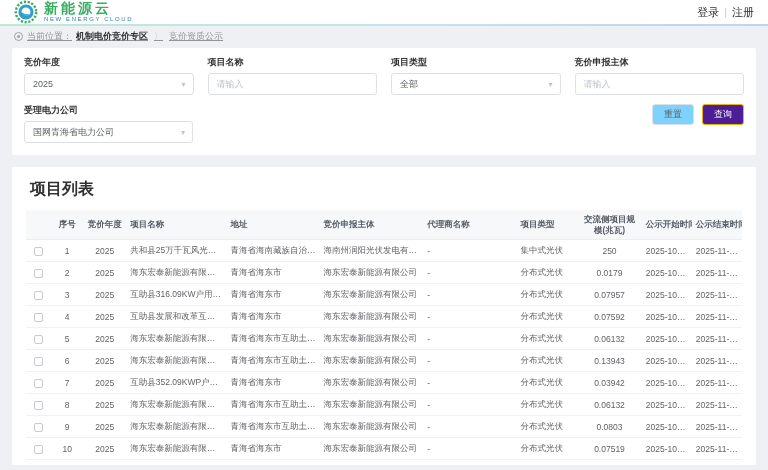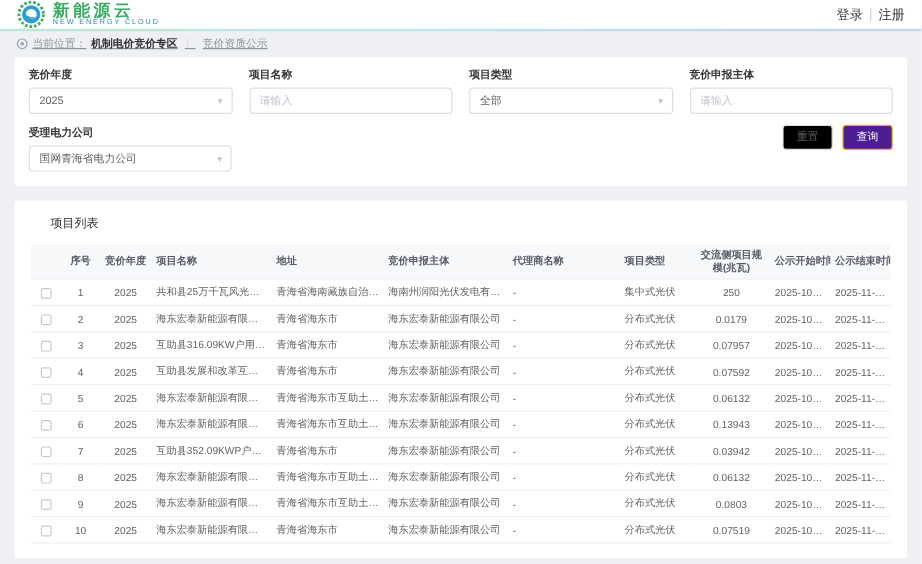--- a/index.html
+++ b/index.html
@@ -30,26 +30,26 @@
   .filter-card { background:#fff; margin:2px 12px 0; border-radius:2px; padding:8px 12px 12px; }
   .filter-grid { display:grid; grid-template-columns:repeat(4,1fr); column-gap:14px; }
   .field-label { font-size:9px; font-weight:bold; color:#333; margin-bottom:4px; }
   .control { height:22px; border:1px solid #dcdfe6; border-radius:3px; background:#fff; display:flex; align-items:center; padding:0 8px; font-size:9px; color:#606266; position:relative; }
   .control .chevron { position:absolute; right:7px; color:#c0c4cc; font-size:8px; }
   .control.placeholder { color:#c0c4cc; }
   .filter-row2 { display:flex; align-items:flex-start; margin-top:9px; }
   .filter-row2 .field { width:calc(25% - 11px); }
   .btn-group { margin-left:auto; display:flex; gap:8px; }
   .btn { height:21px; padding:0 11px; font-size:9px; border-radius:3px; display:flex; align-items:center; cursor:pointer; }
-  .btn.ghost { background:#000000; border:1px solid #dcdfe6; color:#606266; }
+  .btn.ghost { background:#7dd3fc; border:1px solid #dcdfe6; color:#606266; }
   .btn.primary { background:#4c1d95; border:1px solid #eab308; color:#fff; }
 
   
   .table-card { background:#fff; margin:12px 12px 0; border-radius:2px; padding:10px 14px 8px; height:298px; }
-  .section-title { font-size:10px; font-weight:normal; color:#303133; margin:2px 16px 10px; }
+  .section-title { font-size:16px; font-weight:bold; color:#303133; margin:2px 4px 10px; }
   table { width:100%; border-collapse:collapse; table-layout:fixed; }
   th { background:#f7f8fa; color:#555c66; font-weight:bold; font-size:8.5px; padding:4px 4px; line-height:1.25; border-bottom:1px solid #ebeef5; white-space:nowrap; overflow:hidden; }
   th.wrap { white-space:normal; }
   td { font-size:8.5px; color:#606266; height:22px; padding:0 4px; border-bottom:1px solid #f0f1f4; white-space:nowrap; overflow:hidden; text-overflow:ellipsis; }
   .al { text-align:left; } .ac { text-align:center; }
   .cb { width:9px; height:9px; border:1px solid #c6cad2; border-radius:2px; background:#fff; display:inline-block; vertical-align:middle; cursor:pointer; }
 </style>
 </head>
 <body>
 

